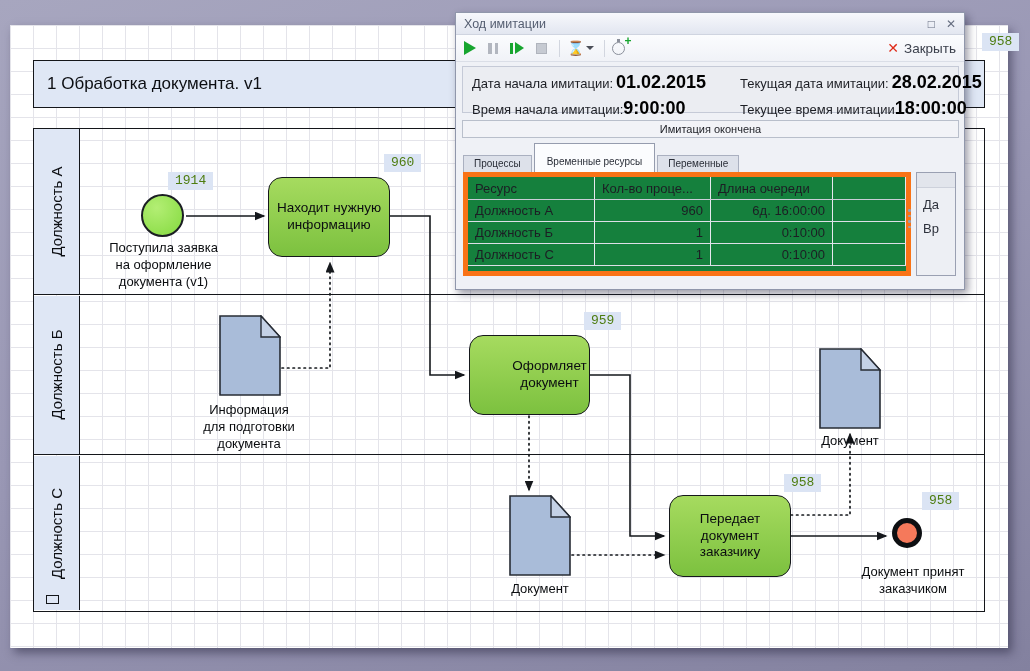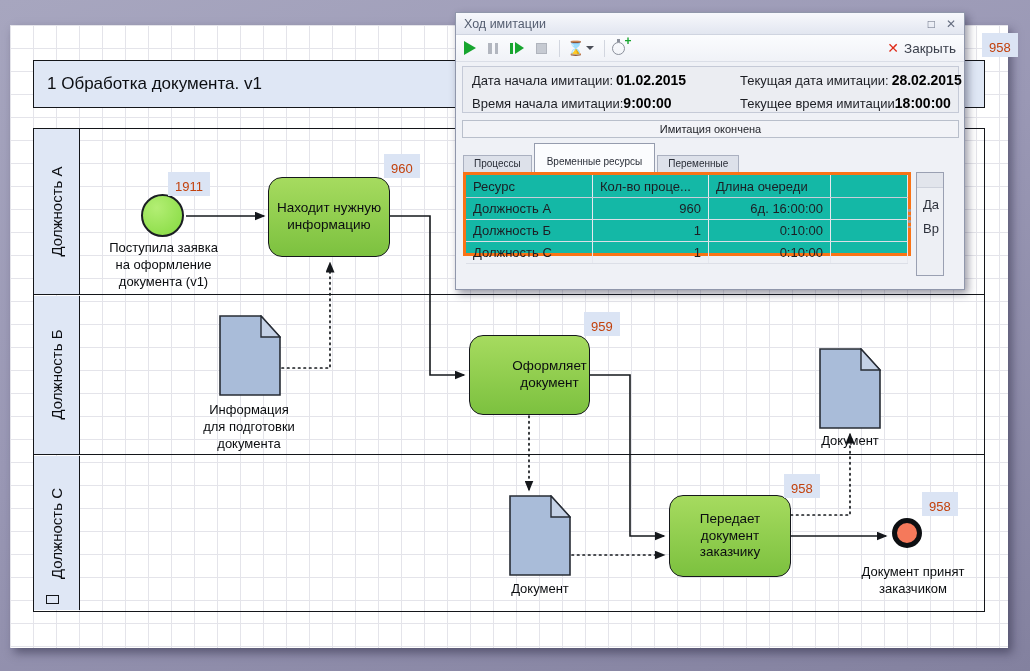--- a/index.html
+++ b/index.html
@@ -24,21 +24,21 @@
   .lane-head span{transform:rotate(-90deg);white-space:nowrap;font-size:15px;color:#0c0e12;}
   .corner-ico{position:absolute;left:12px;bottom:6px;width:13px;height:9px;border:1.5px solid #14161a;background:transparent;}
   
   .task{position:absolute;background:linear-gradient(180deg,#a6db5f 0%,#7cc13f 100%);
         border:1.6px solid #15181c;border-radius:14px;display:flex;align-items:center;justify-content:center;
         text-align:center;font-size:13.5px;line-height:1.25;color:#0b0d10;white-space:pre-line;padding:4px;}
   .evt-start{position:absolute;width:43px;height:43px;border-radius:50%;
              background:radial-gradient(circle at 35% 30%,#b3ee74,#84da3f);border:2px solid #1b1e23;}
   .evt-end{position:absolute;width:30px;height:30px;border-radius:50%;background:#f5795b;border:5px solid #0d0f12;}
   .node-lbl{position:absolute;text-align:center;font-size:13px;line-height:1.3;color:#0b0d10;white-space:pre-line;}
-  .badge{position:absolute;background:#dbe4f4;color:#c2410c;font-size:13px;padding:7px 7px 2px;}
+  .badge{position:absolute;background:#dbe4f4;color:#4d7c0f;font-size:13px;padding:1px 7px 2px;font-family:Liberation Mono, monospace;}
   .doc{position:absolute;width:62px;height:81px;}
   .connectors{position:absolute;left:0;top:0;pointer-events:none;}
   
   .dlg{position:absolute;left:455px;top:12px;width:510px;height:278px;background:#eff1f6;
        border:1px solid #9097ab;box-shadow:3px 4px 8px rgba(30,30,55,.45);font-size:13px;color:#1c1e24;}
   .dlg-tb{position:absolute;left:0;top:0;width:100%;height:22px;
           background:linear-gradient(180deg,#f7f8fc,#e2e6f0);border-bottom:1px solid #cfd4e0;
           display:flex;align-items:center;padding:0 8px;color:#545d70;font-size:12.5px;}
   .dlg-tb .ttl{flex:1;}
   .winbtn{color:#666e80;font-size:12px;margin-left:11px;cursor:default;font-weight:bold;}
@@ -57,34 +57,34 @@
   .caret{width:0;height:0;border-top:4px solid #4b4f58;border-left:4px solid transparent;border-right:4px solid transparent;margin-right:10px;}
   .watch{position:relative;width:13px;height:13px;border:1.6px solid #8a8f9a;border-radius:50%;}
   .watch:before{content:"";position:absolute;left:4px;top:-4px;width:3px;height:3px;background:#8a8f9a;}
   .watch .plus{position:absolute;right:-7px;top:-9px;color:#17a52f;font-weight:bold;font-size:12px;}
   .closer{margin-left:auto;display:flex;align-items:center;gap:5px;cursor:default;}
   .closer .x{color:#df2a18;font-weight:bold;font-size:14px;}
   .closer .t{color:#3a3f4b;font-size:13.5px;}
   .info{position:absolute;left:6px;top:53px;width:497px;height:47px;background:#ebedf2;
         border:1px solid #c5cad7;padding:5px 9px 0;display:grid;grid-template-columns:268px 1fr;row-gap:5px;}
   .kv{display:flex;align-items:baseline;white-space:nowrap;}
-  .kv .v{font-weight:bold;font-size:14px;color:#000;margin-left:3px;}
+  .kv .v{font-weight:bold;font-size:18px;color:#000;margin-left:3px;}
   .kv.nogap .v{margin-left:0;}
   .statusbar{position:absolute;left:6px;top:107px;width:497px;height:18px;background:#f2f3f7;
              border:1px solid #b9bfcb;display:flex;align-items:center;justify-content:center;font-size:11px;}
   .tabs{position:absolute;left:7px;top:134px;height:25px;display:flex;align-items:flex-end;}
   .tab{padding:2px 10px 3px;font-size:10px;background:#dde1ea;border:1px solid #aab0c0;border-bottom:none;margin-right:2px;color:#2a2e38;}
   .tab.active{background:#fbfcfe;border-color:#959cae;padding:12px 12px 5px;position:relative;z-index:2;}
-  .tbl{position:absolute;left:7px;top:159px;width:448px;height:84px;background:#14b8a6;border:3px solid #f97316;}
+  .tbl{position:absolute;left:7px;top:159px;width:448px;height:104px;background:#15803d;border:5px solid #f97316;}
   .trow{display:grid;grid-template-columns:127px 116px 122px 1fr;height:22px;align-items:center;}
   .trow.hdr{border-bottom:1px solid #c9cdd8;height:23px;}
   .trow+.trow:not(.hdr){border-bottom:1px solid #dcdfe7;}
   .tcell{padding:0 7px;overflow:hidden;white-space:nowrap;font-size:13px;border-right:1px solid #e6e8ef;height:100%;display:flex;align-items:center;}
   .tcell.r{justify-content:flex-end;}
-  .sidep{position:absolute;left:460px;top:159px;width:28px;height:104px;border:1px solid #9aa0b2;background:#edeff4;overflow:hidden;}
+  .sidep{position:absolute;left:460px;top:159px;width:40px;height:104px;border:1px solid #9aa0b2;background:#edeff4;overflow:hidden;}
   .sidep .ph{height:15px;background:#e2e5ec;border-bottom:1px solid #cdd1db;}
   .sidep .pl{padding:9px 0 0 6px;font-size:13px;color:#2e323c;}
   .splitdots{position:absolute;left:451px;top:196px;width:5px;display:flex;flex-direction:column;gap:3px;align-items:center;}
   .splitdots i{width:2.5px;height:2.5px;background:#9aa0ae;border-radius:50%;}
 </style>
 </head>
 <body>
 
 <div class="stage">
 
@@ -124,21 +124,21 @@
     <path d="M529,416 L529,490" fill="none" stroke="#15181c" stroke-width="1.7" stroke-dasharray="1.5 4" stroke-linecap="round" marker-end="url(#arr)"></path>
     <path d="M572,555 L664,555" fill="none" stroke="#15181c" stroke-width="1.7" stroke-dasharray="1.5 4" stroke-linecap="round" marker-end="url(#arr)"></path>
     <path d="M791,515 L850,515 L850,434" fill="none" stroke="#15181c" stroke-width="1.7" stroke-dasharray="1.5 4" stroke-linecap="round" marker-end="url(#arr)"></path>
     <path d="M791,536 L886,536" fill="none" stroke="#15181c" stroke-width="1.6" marker-end="url(#arr)"></path>
   </svg>
 
   <div class="evt-start" style="left:141px;top:194px;"></div>
   <div class="node-lbl" style="left:86px;top:240px;width:155px;">Поступила заявка
 на оформление
 документа (v1)</div>
-  <div class="badge" style="left:168px;top:172px;">1911</div>
+  <div class="badge" style="left:168px;top:172px;">1914</div>
 
   <div class="task" style="left:268px;top:177px;width:122px;height:80px;">Находит нужную
 информацию</div>
   <div class="badge" style="left:384px;top:154px;">960</div>
 
   <div class="task" style="left:469px;top:335px;width:121px;height:80px;padding-left:44px;">Оформляет
 документ</div>
   <div class="badge" style="left:584px;top:312px;">959</div>
 
   <div class="task" style="left:669px;top:495px;width:122px;height:82px;">Передает

